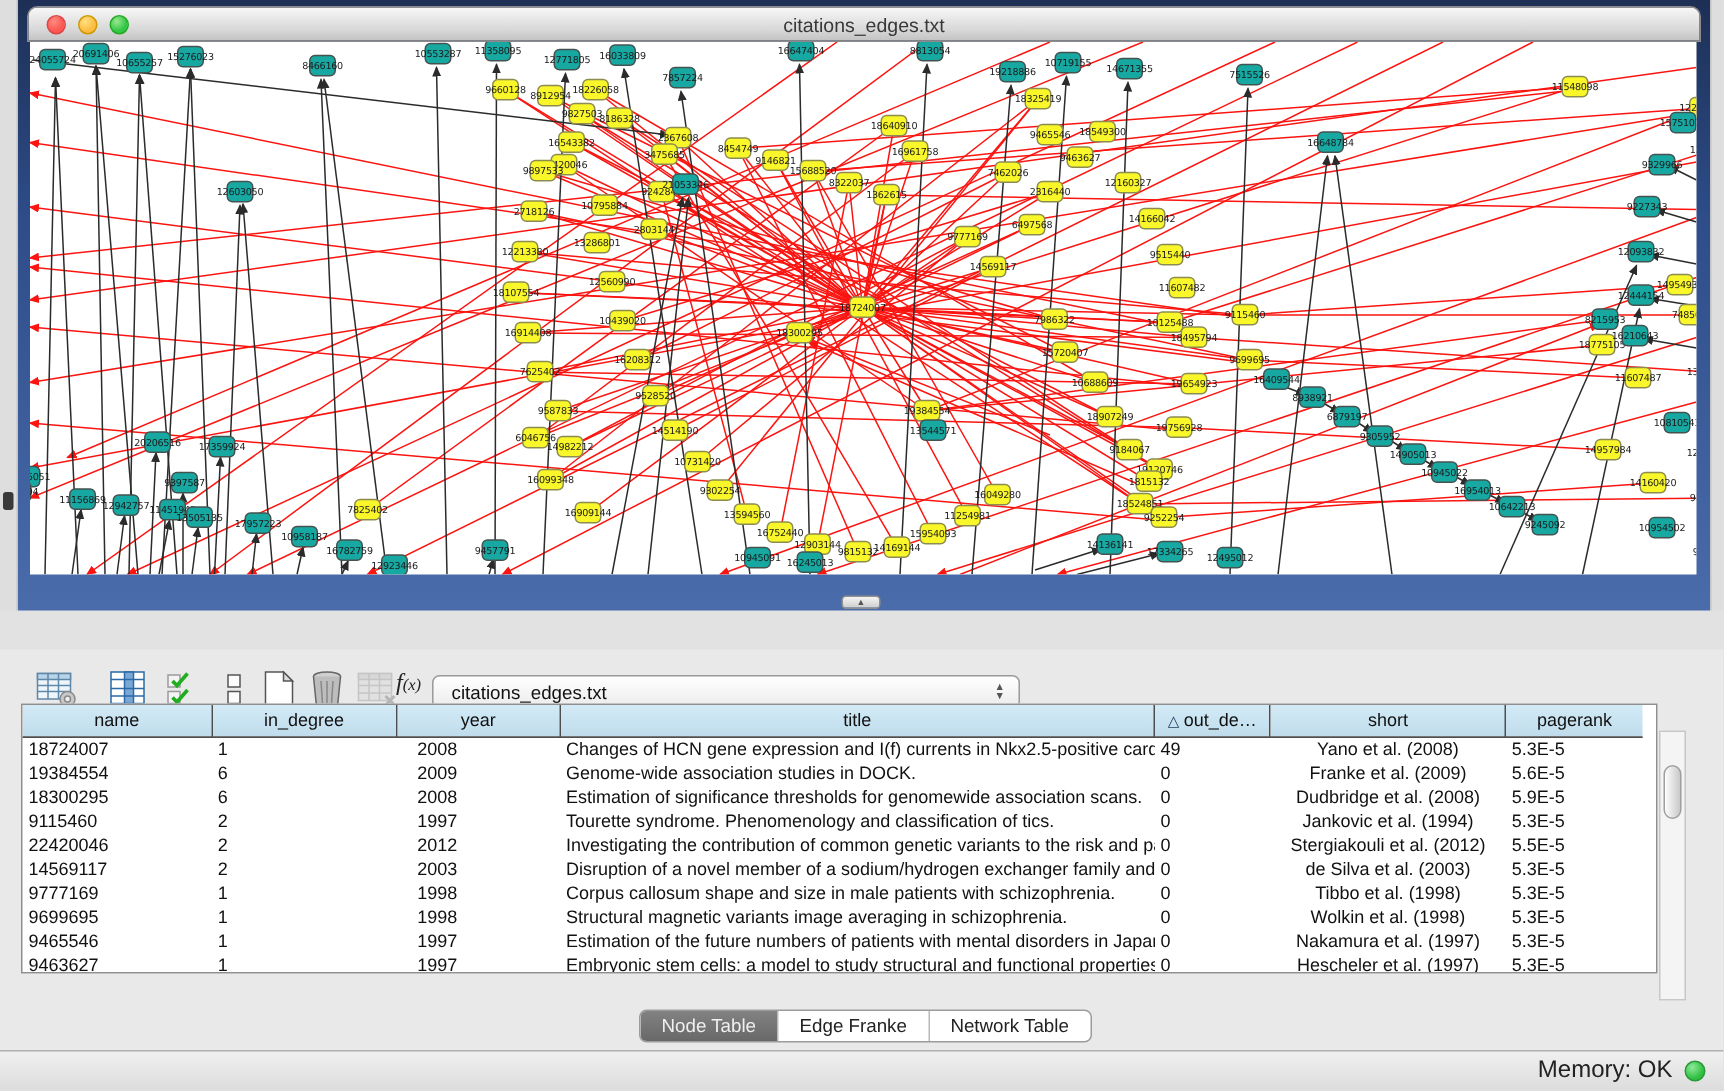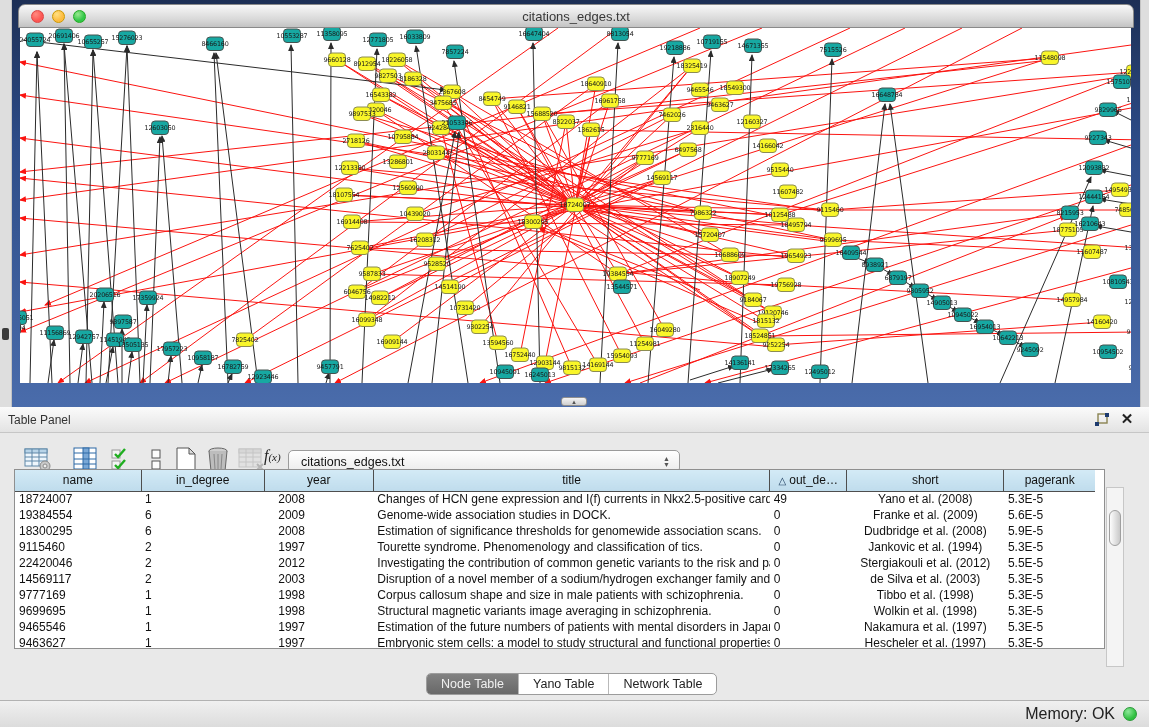--- a/index.html
+++ b/index.html
@@ -878,29 +878,20 @@
           <g>
             <rect x="321.5" y="360" width="17" height="13.5" rx="3.5" fill="#17a8a2" stroke="#45524f" stroke-width="1"></rect>
             <text x="330" y="369" text-anchor="middle" font-size="6.4" font-family="DejaVu Sans, sans-serif" fill="#1a1a1a" letter-spacing="-0.2">9457791</text>
           </g>
         </svg>
     </div>
   </div>
 
   <div class="abs" id="resize-handle">▴</div>
 
-  <div class="abs" id="panel-bar">
-    <span id="panel-title">Table Panel</span>
-    <svg id="float-icon" viewBox="0 0 15 14">
-      <rect x="4" y="1" width="9" height="9" fill="none" stroke="#8a8452" stroke-width="1.4"></rect>
-      <rect x="1" y="9" width="4" height="4" fill="#1d3a6e"></rect>
-      <rect x="11" y="0" width="4" height="4" fill="#1d3a6e"></rect>
-    </svg>
-    <div id="close-icon">✕</div>
-  </div>
 
   <div class="abs" id="panel-body">
 
     <svg class="tool-ic" style="left:24px" viewBox="0 0 28 26">
       <rect x="1" y="2" width="22" height="17" fill="#eef6fc" stroke="#5f87a8"></rect>
       <rect x="1" y="2" width="22" height="4" fill="#b8d4e8" stroke="#5f87a8"></rect>
       <line x1="8" y1="2" x2="8" y2="19" stroke="#5f87a8"></line>
         <line x1="15" y1="2" x2="15" y2="19" stroke="#5f87a8"></line>
       <line x1="1" y1="10" x2="23" y2="10" stroke="#5f87a8"></line>
         <line x1="1" y1="14" x2="23" y2="14" stroke="#5f87a8"></line>
@@ -1060,21 +1051,21 @@
             </tr>
           </tbody>
       </table>
     </div>
     <div id="vscroll">
       <div id="vthumb"></div>
     </div>
 
     <div id="tabs">
         <div class="tab sel">Node Table</div>
-        <div class="tab">Yano Table</div>
+        <div class="tab">Edge Franke</div>
         <div class="tab">Network Table</div>
       </div>
   </div>
 
   <div class="abs" id="statusbar">
     <span id="mem-label">Memory: OK</span>
     <div id="mem-dot"></div>
   </div>
 
 </div>

